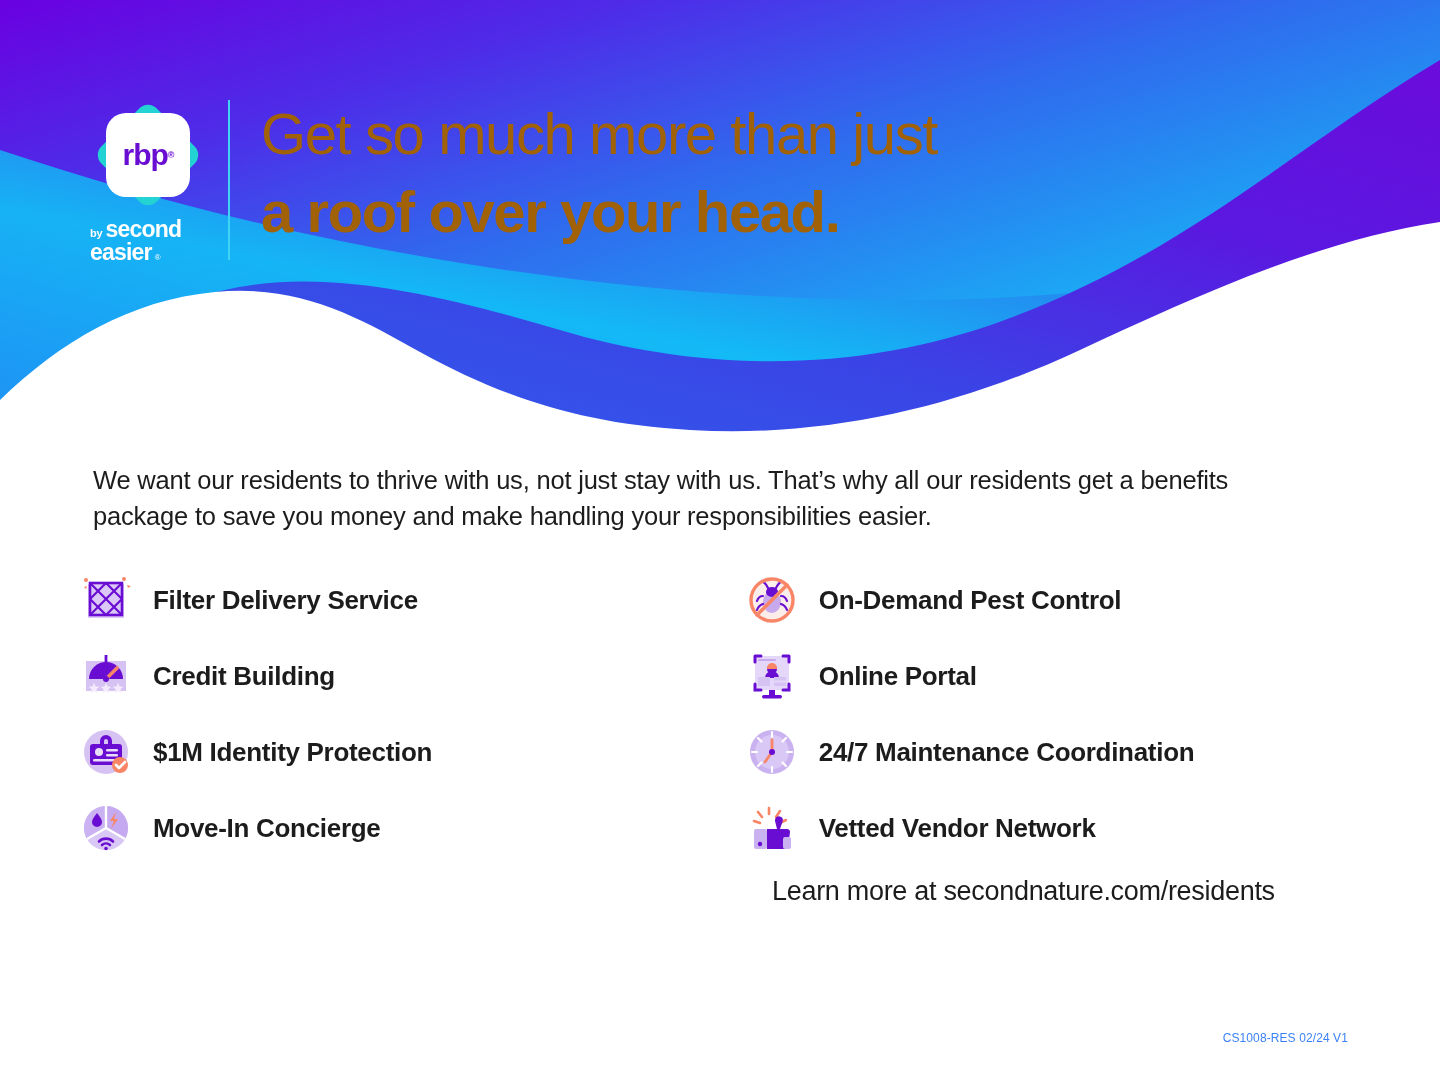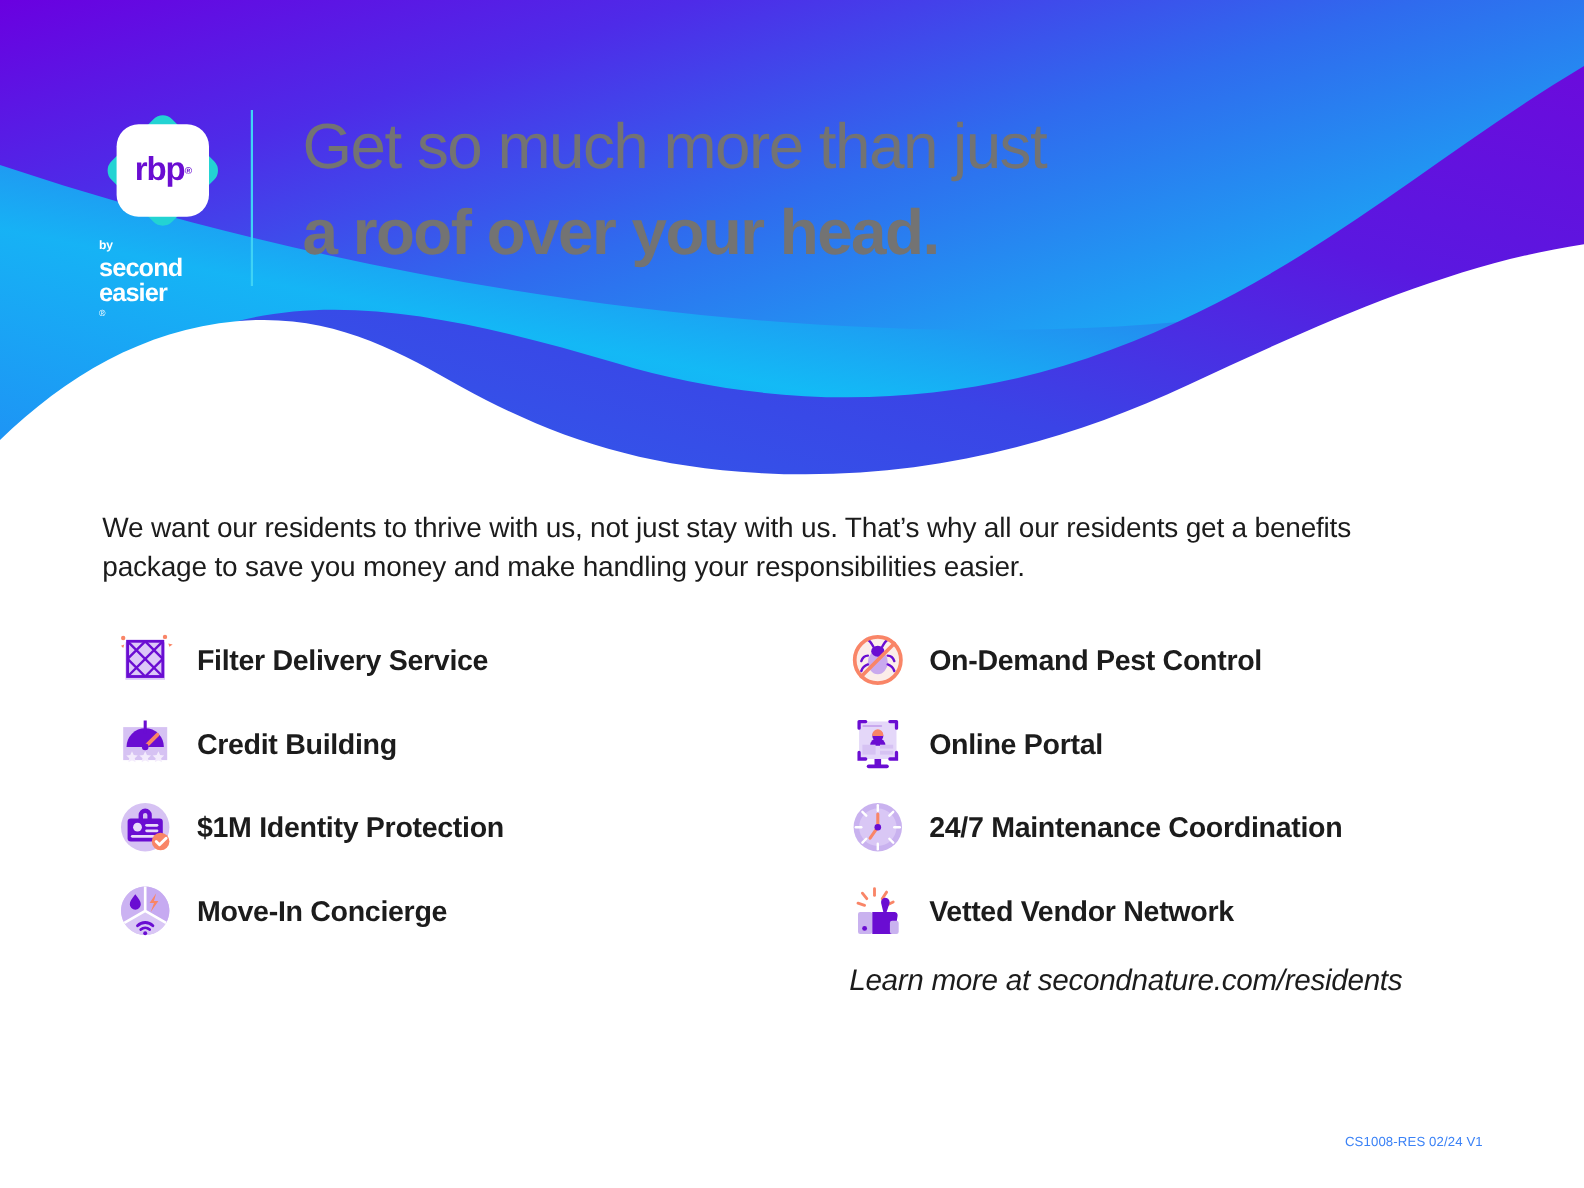--- a/index.html
+++ b/index.html
@@ -106,39 +106,38 @@
     letter-spacing: -0.8px;
   }
   .logo-by .reg2 {
     font-size: 8px;
     vertical-align: super;
   }
   .logo-row {
     display: flex;
     align-items: baseline;
     gap: 3px;
-    flex-direction: column;
   }
 
   .logo-divider {
     position: absolute;
     left: 228px;
     top: 100px;
     width: 2px;
     height: 160px;
     background: #3FD3F5;
   }
 
   
   .headline {
     position: absolute;
-    left: 275px;
+    left: 261px;
     top: 104px;
     width: 1000px;
-    color: #737373;
+    color: #a16207;
     line-height: 1.04;
     letter-spacing: -1.4px;
   }
   .headline .l1 {
     display: block;
     font-size: 58px;
     font-weight: 400;
   }
   .headline .l2 {
     display: block;
@@ -155,21 +154,21 @@
     width: 1225px;
     font-size: 25.5px;
     line-height: 1.42;
     color: #1C1C1C;
     letter-spacing: -0.2px;
   }
 
   
   .benefits {
     position: absolute;
-    left: 103px;
+    left: 77px;
     top: 562px;
     width: 1260px;
     display: flex;
     gap: 12px;
   }
   .bcol {
     width: 660px;
   }
   .bcol.right {
     width: 600px;
@@ -192,21 +191,20 @@
     color: #1C1C1C;
     letter-spacing: -0.3px;
     white-space: nowrap;
   }
 
   .learnmore {
     position: absolute;
     left: 772px;
     top: 876px;
     font-size: 27px;
-    font-style: italic;
     color: #1C1C1C;
     letter-spacing: -0.3px;
     white-space: nowrap;
     text-align: right;
   }
 
   .footcode {
     position: absolute;
     right: 92px;
     top: 1031px;

